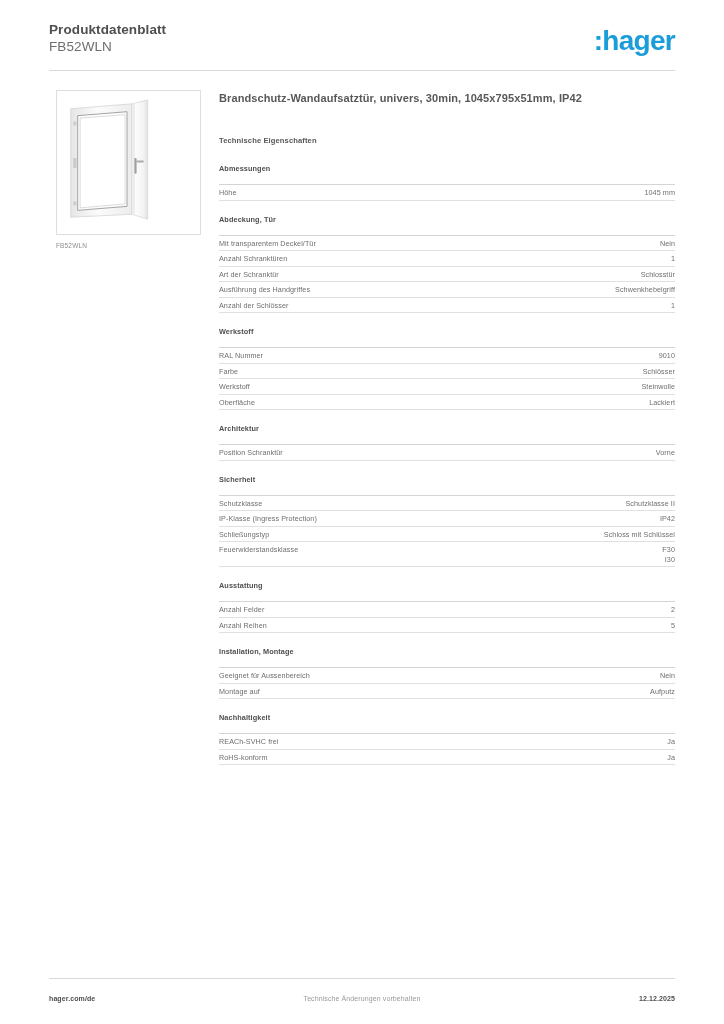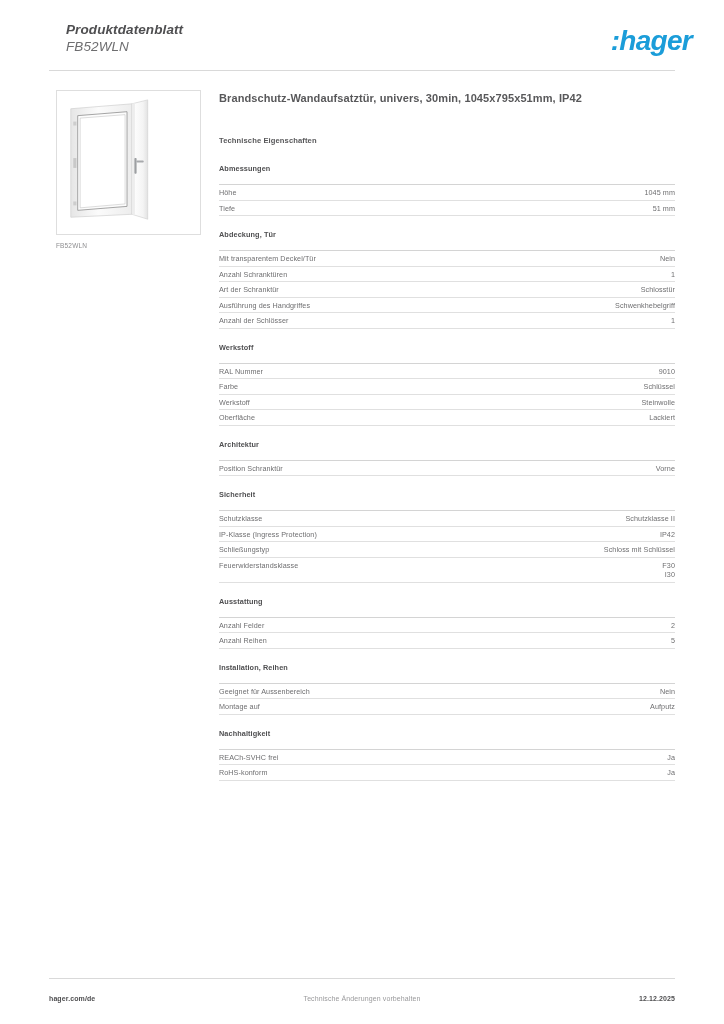--- a/index.html
+++ b/index.html
@@ -12,26 +12,25 @@
   }
   .page {
     position: relative;
     width: 724px; height: 1024px;
     padding: 0;
   }
 
   
   .header {
     position: absolute;
-    left: 66px; top: 22px;
+    left: 49px; top: 22px;
     width: 626px; height: 48px;
     display: flex;
     align-items: flex-start;
     justify-content: space-between;
-    font-style: italic;
   }
   .header-titles { display: flex; flex-direction: column; gap: 1px; }
   .doc-title {
     font-size: 13.5px; font-weight: bold; color: #4f4f51;
     letter-spacing: .1px; line-height: 16px;
   }
   .doc-subtitle {
     font-size: 13.5px; font-weight: normal; color: #6e6e70;
     letter-spacing: .1px; line-height: 16px;
   }
@@ -178,26 +177,20 @@
     <div class="tech-heading">Technische Eigenschaften</div>
     <div id="sections-host">
         <div class="section">
           <div class="section-title">Abmessungen</div>
           <div class="row">
             <div class="row-label">Höhe</div>
             <div class="row-value">
               <span>1045 mm</span>
             </div>
           </div>
-          <div class="row">
-            <div class="row-label">Tiefe</div>
-            <div class="row-value">
-              <span>51 mm</span>
-            </div>
-          </div>
         </div>
         <div class="section">
           <div class="section-title">Abdeckung, Tür</div>
           <div class="row">
             <div class="row-label">Mit transparentem Deckel/Tür</div>
             <div class="row-value">
               <span>Nein</span>
             </div>
           </div>
           <div class="row">
@@ -229,21 +222,21 @@
           <div class="section-title">Werkstoff</div>
           <div class="row">
             <div class="row-label">RAL Nummer</div>
             <div class="row-value">
               <span>9010</span>
             </div>
           </div>
           <div class="row">
             <div class="row-label">Farbe</div>
             <div class="row-value">
-              <span>Schlüssel</span>
+              <span>Schlösser</span>
             </div>
           </div>
           <div class="row">
             <div class="row-label">Werkstoff</div>
             <div class="row-value">
               <span>Steinwolle</span>
             </div>
           </div>
           <div class="row">
             <div class="row-label">Oberfläche</div>
@@ -298,21 +291,21 @@
             </div>
           </div>
           <div class="row">
             <div class="row-label">Anzahl Reihen</div>
             <div class="row-value">
               <span>5</span>
             </div>
           </div>
         </div>
         <div class="section">
-          <div class="section-title">Installation, Reihen</div>
+          <div class="section-title">Installation, Montage</div>
           <div class="row">
             <div class="row-label">Geeignet für Aussenbereich</div>
             <div class="row-value">
               <span>Nein</span>
             </div>
           </div>
           <div class="row">
             <div class="row-label">Montage auf</div>
             <div class="row-value">
               <span>Aufputz</span>

